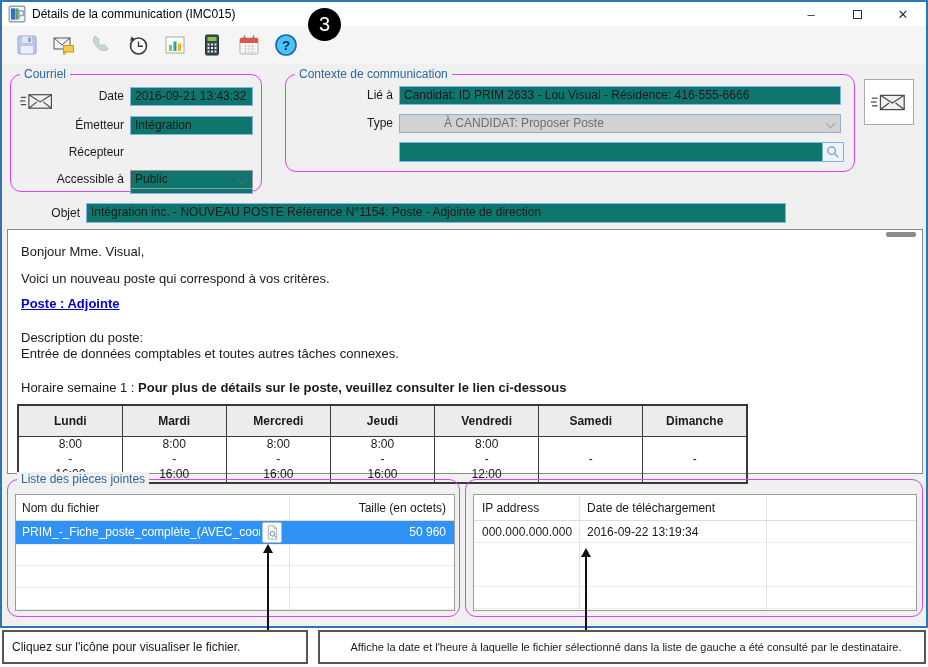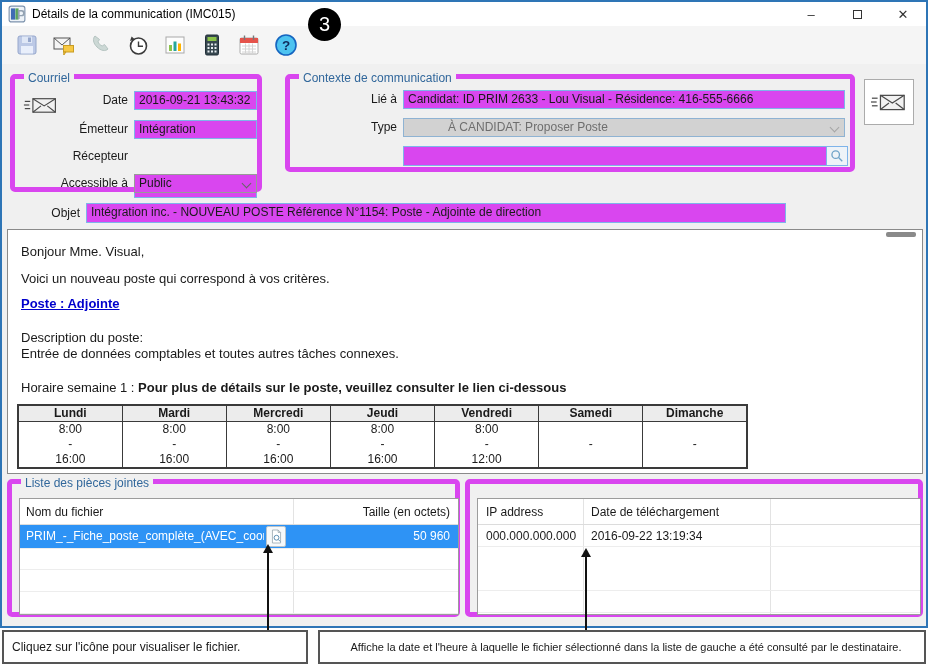--- a/index.html
+++ b/index.html
@@ -15,24 +15,24 @@
   .win-btn { width:46px; height:24px; display:flex; align-items:center; justify-content:center; color:#333; font-size:13px; cursor:default; }
   .glyph-max { width:9px; height:9px; border:1px solid #333; display:inline-block; }
 
   .toolbar { position:absolute; left:0; top:24px; width:924px; height:38px; background:#f5f5f5; display:flex; align-items:center; padding-left:12px; gap:11px; }
   .tool-btn { width:26px; height:26px; display:flex; align-items:center; justify-content:center; }
   .tool-btn svg { width:24px; height:24px; }
 
   .badge { position:absolute; left:308px; top:8px; width:33px; height:33px; border-radius:50%; background:#000; color:#fff; display:flex; align-items:center; justify-content:center; font-size:20px; z-index:9; }
 
   
-  .group { position:absolute; border:5px solid #d946ef; border-radius:5px; }
+  .group { position:absolute; border:1px solid #d946ef; border-radius:11px; }
   .group-label { position:absolute; top:-8px; left:9px; background:#f0f0f0; padding:0 4px; color:#31679b; font-size:12px; white-space:nowrap; }
 
-  .field, .combo { position:absolute; background:#d946ef; border:1px solid #7eb4ea; height:19px; line-height:17px; padding:0 4px; font-size:12px; white-space:nowrap; overflow:hidden; }
+  .field, .combo { position:absolute; background:#0f766e; border:1px solid #7eb4ea; height:19px; line-height:17px; padding:0 4px; font-size:12px; white-space:nowrap; overflow:hidden; }
   .lbl { position:absolute; text-align:right; font-size:12px; line-height:19px; color:#1a1a1a; }
   .combo { border:1px solid #999; }
   .combo .chev { position:absolute; right:6px; top:5px; width:7px; height:7px; border-right:1.5px solid #666; border-bottom:1.5px solid #666; transform:rotate(45deg); }
   .combo.disabled { background:#d2d2d2; border:1px solid #8fb3d3; color:#6e6e6e;padding-left:44px; }
   .combo.disabled .chev { border-color:#a5a5a5; }
 
   
   .g-courriel { left:8px; top:72px; width:252px; height:118px; }
   
   .g-contexte { left:283px; top:72px; width:570px; height:98px; }
@@ -43,21 +43,21 @@
   .objet-lbl { left:20px; top:202px; width:58px; }
   .objet-field { left:84px; top:201px; width:700px; height:20px; }
 
   
   .mailbody { position:absolute; left:5px; top:227px; width:916px; height:245px; background:#fff; border:1px solid #8a8a8a; }
   .mailbody .line { position:absolute; left:13px; font-size:13px; white-space:nowrap; }
   .maillink { color:#0000cc; font-weight:bold; text-decoration:underline; }
   .scroll-thumb { position:absolute; right:6px; top:2px; width:30px; height:5px; background:#8a8a8a; border-radius:2px; }
 
   table.sched { position:absolute; left:9px; top:174px; width:731px; border-collapse:collapse; table-layout:fixed; border:2px solid #3a3a3a; font-size:12px; }
-  table.sched th { border:1px solid #3a3a3a; background:#ececec; font-weight:bold; height:16px; padding:0; }
+  table.sched th { border:1px solid #3a3a3a; background:#ececec; font-weight:bold; height:16px; padding:8px; }
   table.sched td { border:1px solid #3a3a3a; height:30px; text-align:center; vertical-align:middle; padding:0; }
   table.sched td div { line-height:15px; }
 
   
   .g-attach { left:5px; top:477px; width:453px; height:138px; }
   .g-history { left:463px; top:477px; width:458px; height:138px; }
   .listbox { position:absolute; background:#fff; border:1px solid #9c9c9c; }
   .lb-attach { left:7px; top:14px; width:440px; height:117px; }
   .lb-history { left:7px; top:14px; width:444px; height:117px; }
   .lb-head { position:absolute; left:0; top:0; right:0; height:26px; border-bottom:1px solid #dcdcdc; }

